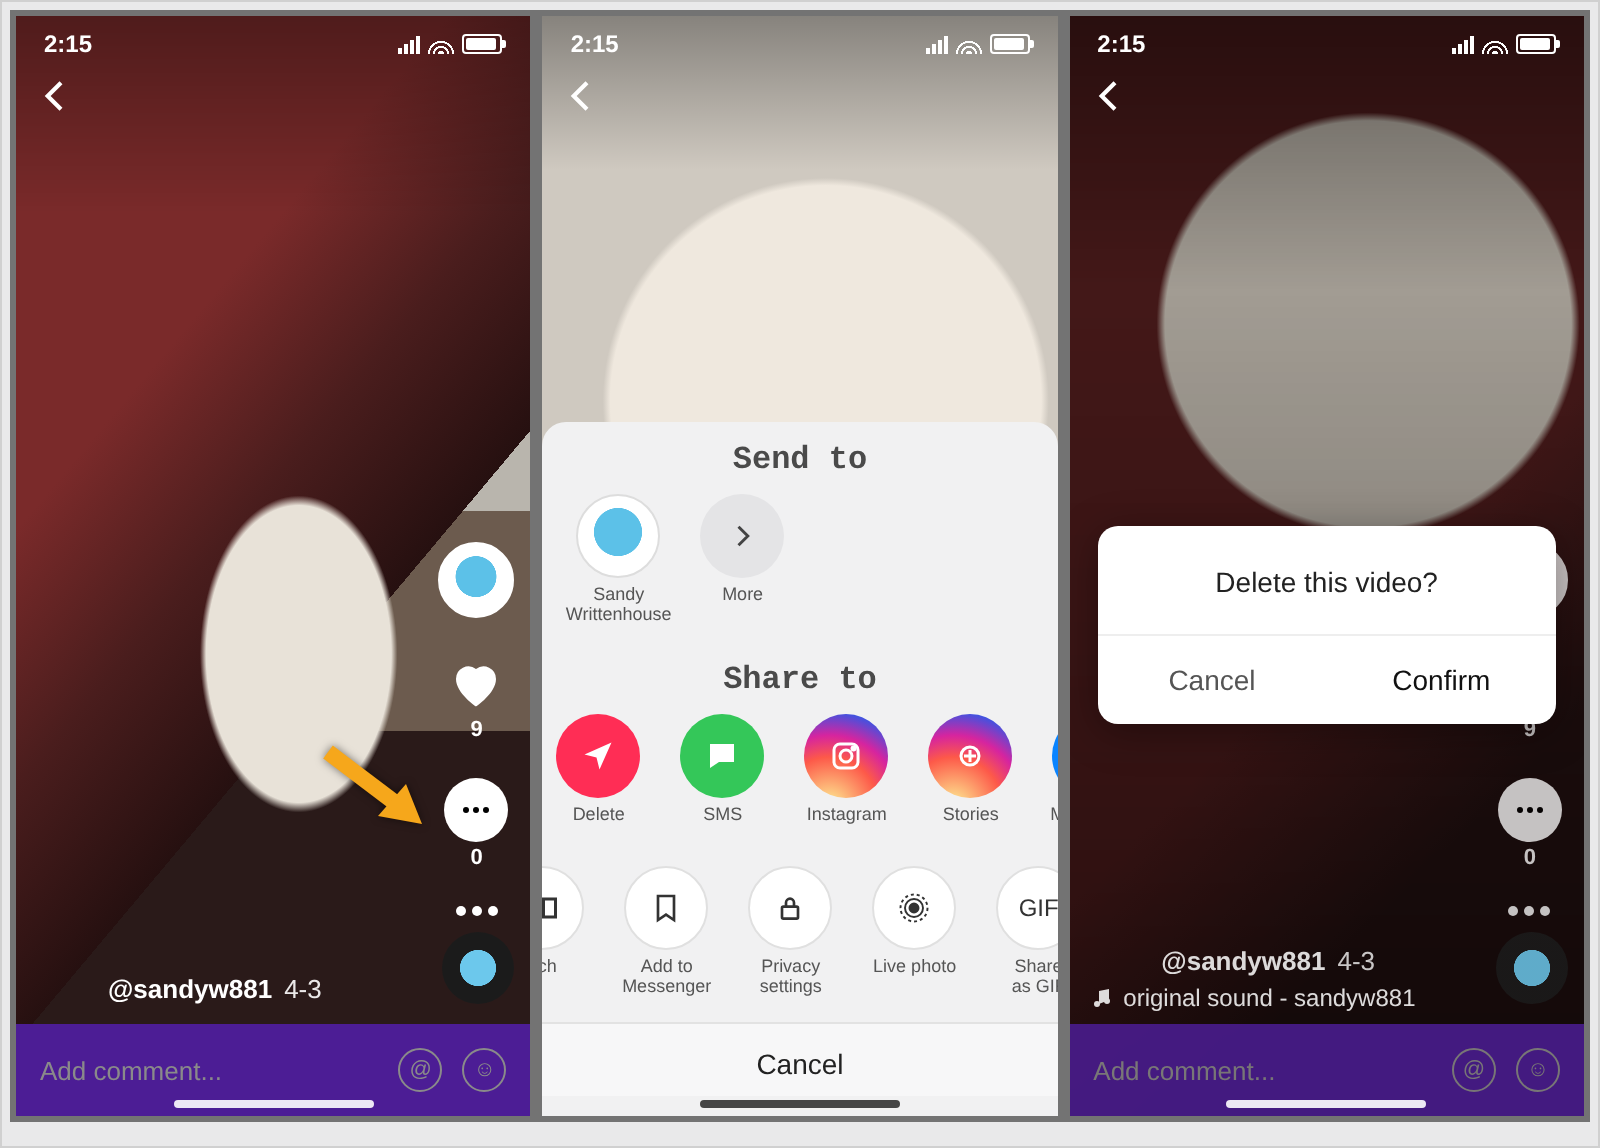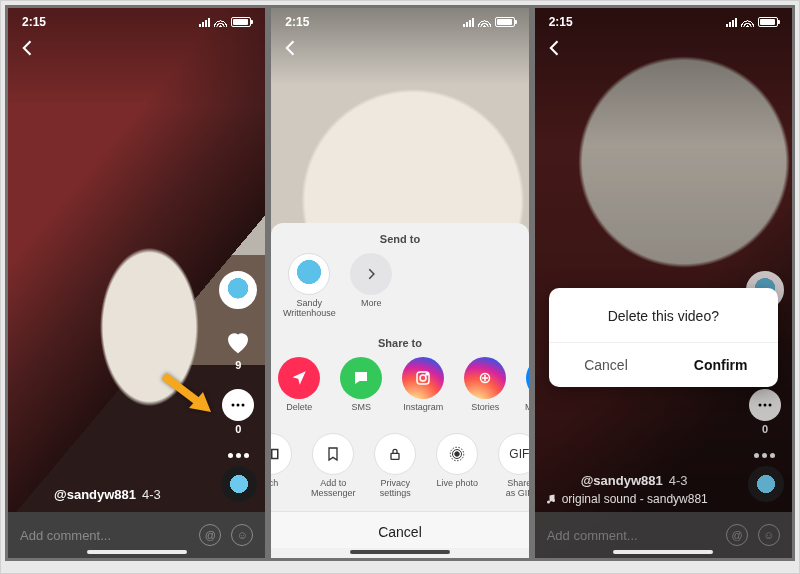--- a/index.html
+++ b/index.html
@@ -57,50 +57,50 @@
   .rail .bubble { width: 32px; height: 32px; border-radius:50%; background:#fff; display:flex; align-items:center; justify-content:center; color:#000; }
   .rail .dots { display:flex; gap:3px; }
   .rail .dots span{width:5px;height:5px;border-radius:50%;background:#fff;}
   .s3 .rail { opacity:.75; }
 
   
   .meta { position:absolute; left:10px; right:60px; bottom:52px; color:#fff; font-size:12px; z-index:40; }
   .meta .user { font-weight:600; font-size:13px; margin-bottom:4px;margin-left:36px; }
   .meta .date { opacity:.9; margin-left:6px; font-weight:400;}
   .meta .sound { display:flex; align-items:center; gap:5px; }
-  .comment-bar { position:absolute; left:0; right:0; bottom:0; height:46px; background:#404040; color:#8a8a8a; display:flex; align-items:center; padding:0 12px; gap:10px; z-index:40;}
+  .comment-bar { position:absolute; left:0; right:0; bottom:0; height:46px; background:#4c1d95; color:#8a8a8a; display:flex; align-items:center; padding:0 12px; gap:10px; z-index:40;}
   .comment-bar .ph { flex:1; font-size:13px; }
   .comment-bar .cicon { width:22px; height:22px; border:1.5px solid #8a8a8a; border-radius:50%; display:flex; align-items:center; justify-content:center; font-size:11px;}
   .disc { position:absolute; right:8px; bottom:56px; width:36px; height:36px; border-radius:50%; background: radial-gradient(circle, #6cc8ec 0 35%, #1b1b1b 36% 100%); z-index:40;}
   .home-ind { position:absolute; bottom:4px; left:50%; transform:translateX(-50%); width:100px; height:4px; border-radius:3px; background:#fff; opacity:.9; z-index:60;}
 
   
   .arrow { position:absolute; right:46px; bottom:140px; z-index:55; }
   .arrow svg { width:60px; height:50px; filter: drop-shadow(0 0 2px rgba(0,0,0,.5)); }
 
   
   .sheet { position:absolute; left:0; right:0; bottom:0; background:#f1f1f2; border-radius:12px 12px 0 0; z-index:50; padding-bottom:10px;}
-  .sheet h5 { text-align:center; font-size:11px; font-weight:600; color:#4a4a4a; padding:10px 0 6px; }
+  .sheet h5 { text-align:center; font-size:16px; font-weight:600; color:#4a4a4a; padding:10px 0 6px;font-family:Liberation Mono, monospace; }
   .row { display:flex; gap:14px; padding:2px 14px 8px; overflow:hidden; }
   .row.scroll { padding-left:4px; }
   .cell { display:flex; flex-direction:column; align-items:center; gap:4px; width:48px; flex-shrink:0;}
   .cell.partial-left { margin-left:-28px; }
   .circ { width:42px; height:42px; border-radius:50%; display:flex; align-items:center; justify-content:center; color:#fff; font-size:16px; font-weight:700;}
   .circ.gray { background:#e4e4e6; color:#444; }
   .circ.avatar-sm { background: radial-gradient(circle at 50% 45%, #5cc1e8 0 40%, #fff 41% 100%); border:1px solid #ddd; }
   .clabel { font-size:9px; color:#555; text-align:center; line-height:1.1; min-height:20px;}
   .tools .circ { background:#fff; color:#333; border:1px solid #e0e0e0; font-size:13px;}
   .cancel { text-align:center; font-size:14px; color:#222; padding:12px 0 8px; border-top:1px solid #e2e2e2; margin-top:4px; background:#f7f7f8;}
 
   
-  .modal { position:absolute; top:280px; left:14px; right:14px; background:#fff; border-radius:10px; z-index:55; box-shadow:0 4px 20px rgba(0,0,0,.35); overflow:hidden;}
+  .modal { position:absolute; top:255px; left:14px; right:14px; background:#fff; border-radius:10px; z-index:55; box-shadow:0 4px 20px rgba(0,0,0,.35); overflow:hidden;}
   .modal .title { text-align:center; font-size:14px; color:#222; padding:20px 10px 18px; }
   .modal .btns { display:flex; border-top:1px solid #eee; }
   .modal .btn { flex:1; text-align:center; padding:14px 0; font-size:14px; color:#555; }
-  .modal .btn.confirm { color:#111; font-weight:700; }
+  .modal .btn.confirm { color:#111; font-weight:400; }
 
   svg { display:block; }
   .s3 .meta, .s3 .comment-bar, .s3 .disc { opacity:.85; }
 </style>
 </head>
 <body>
 
 <div class="frame">
 <div class="screens">
 

